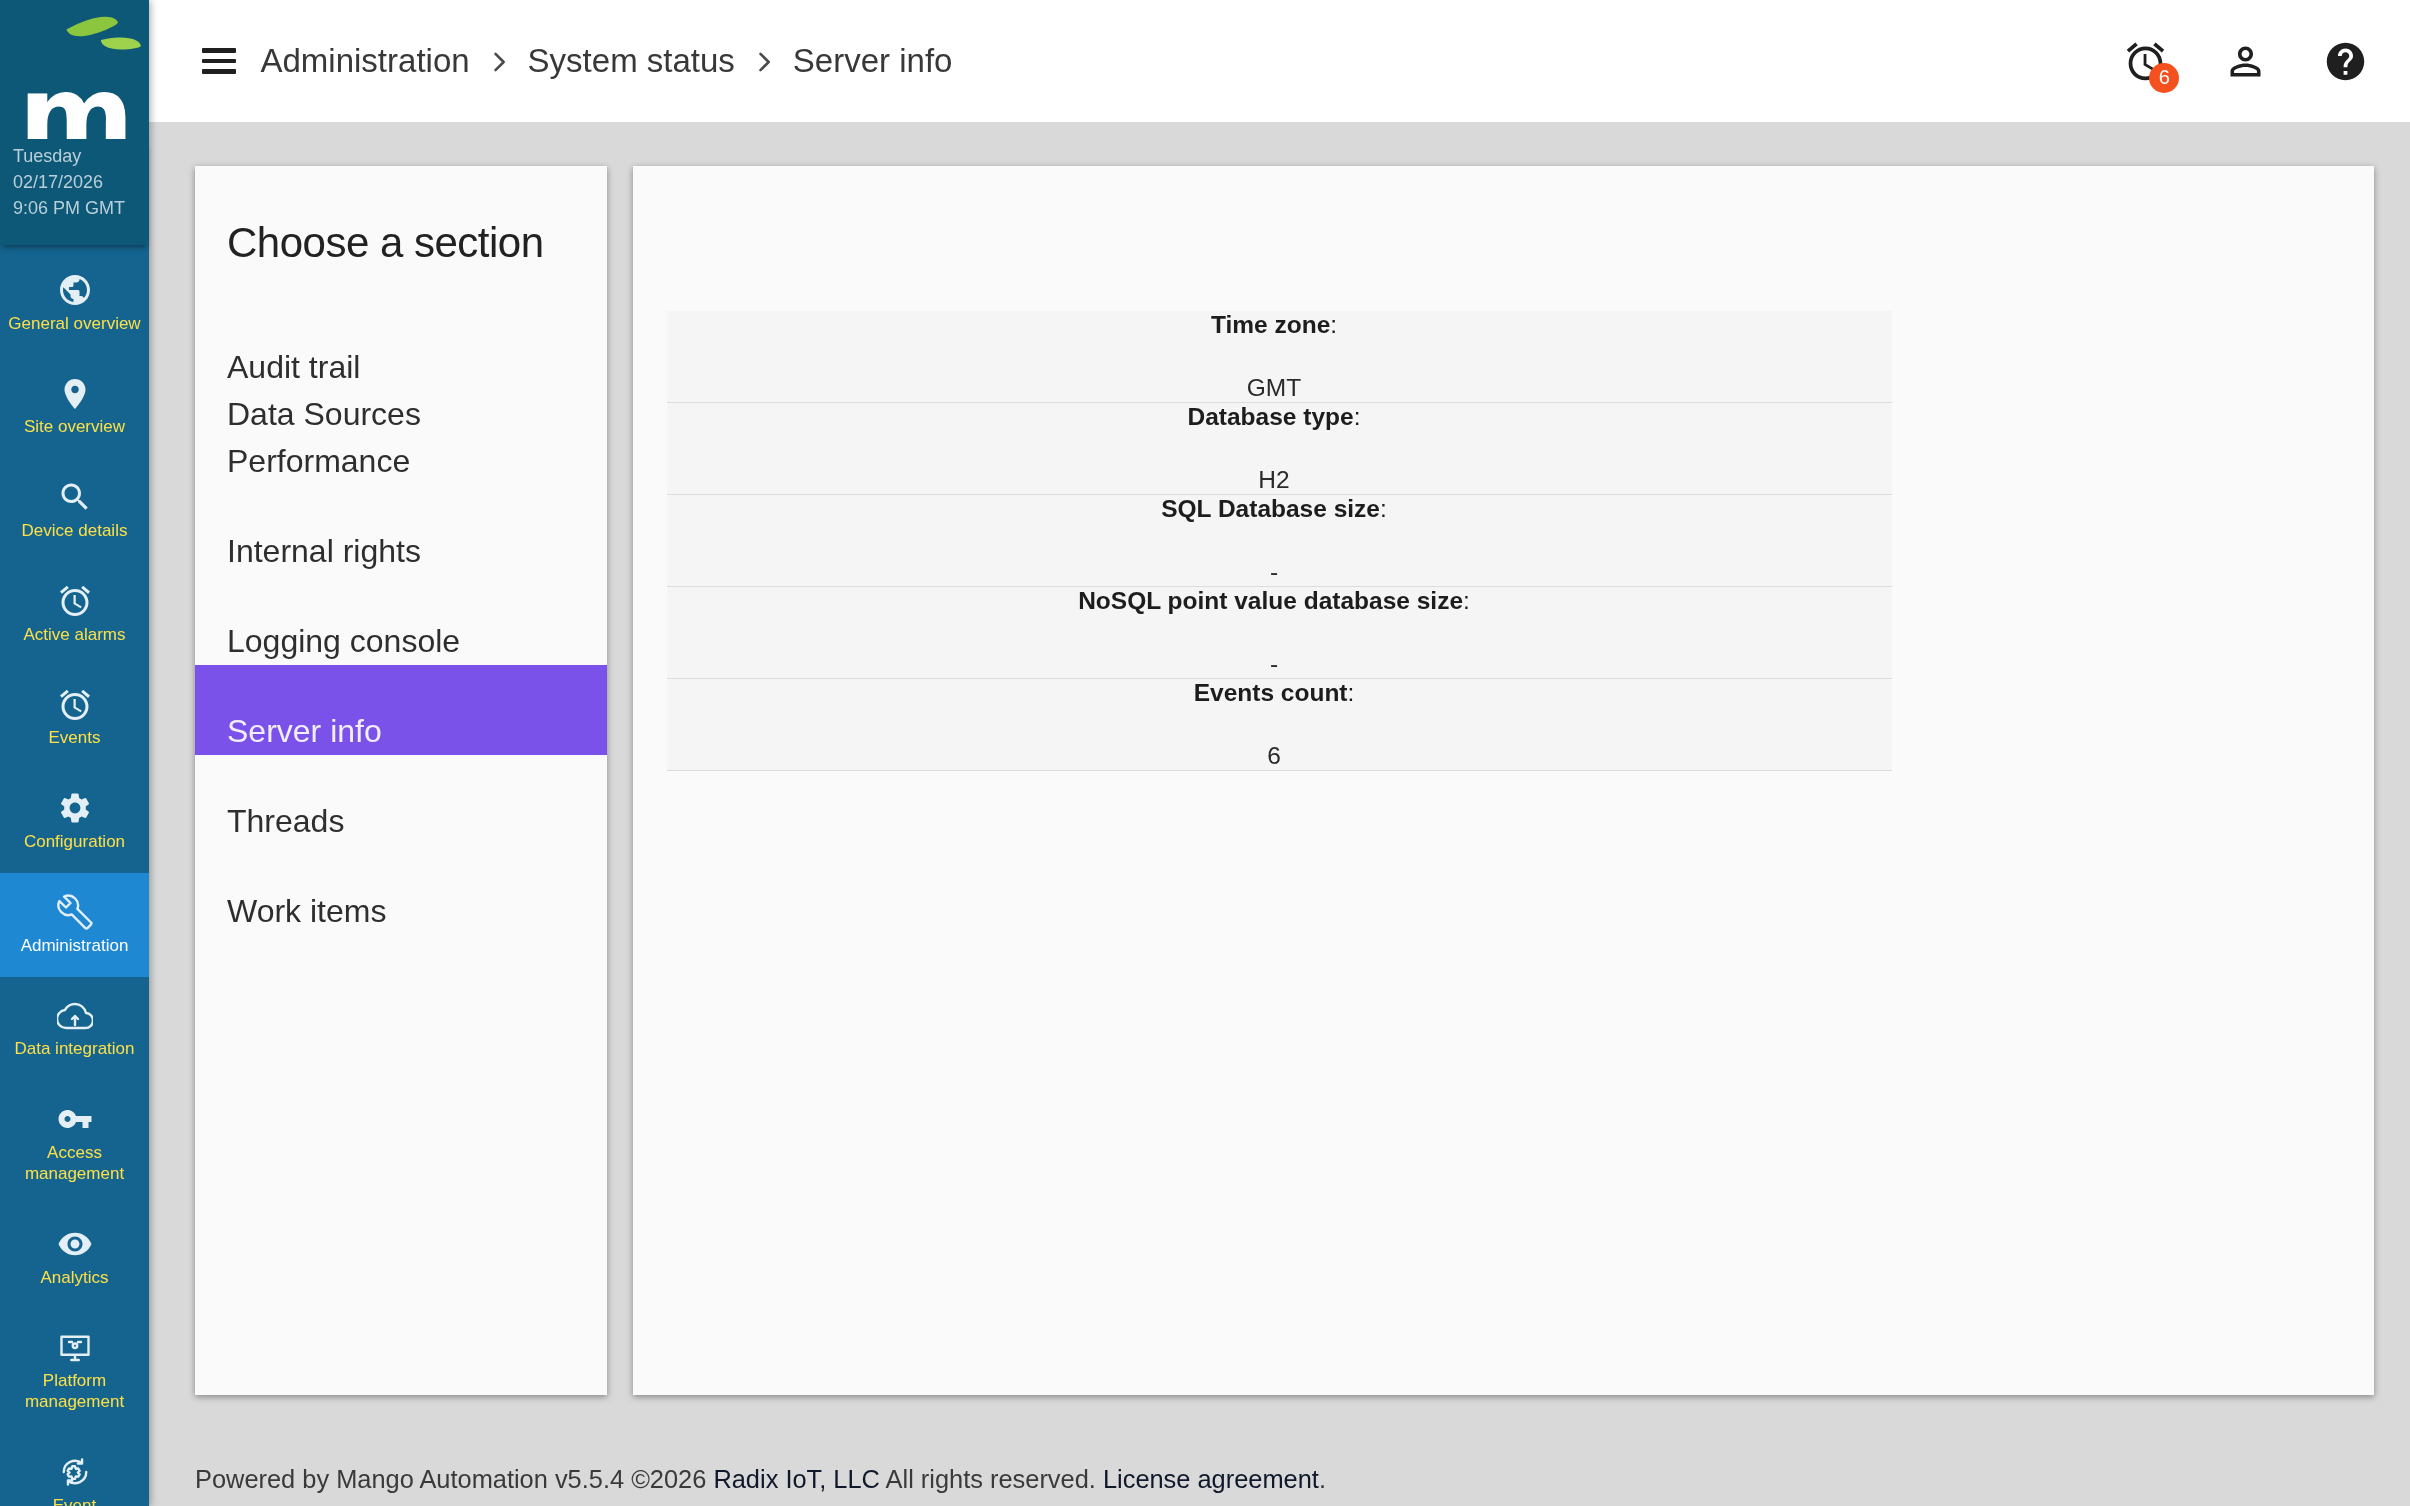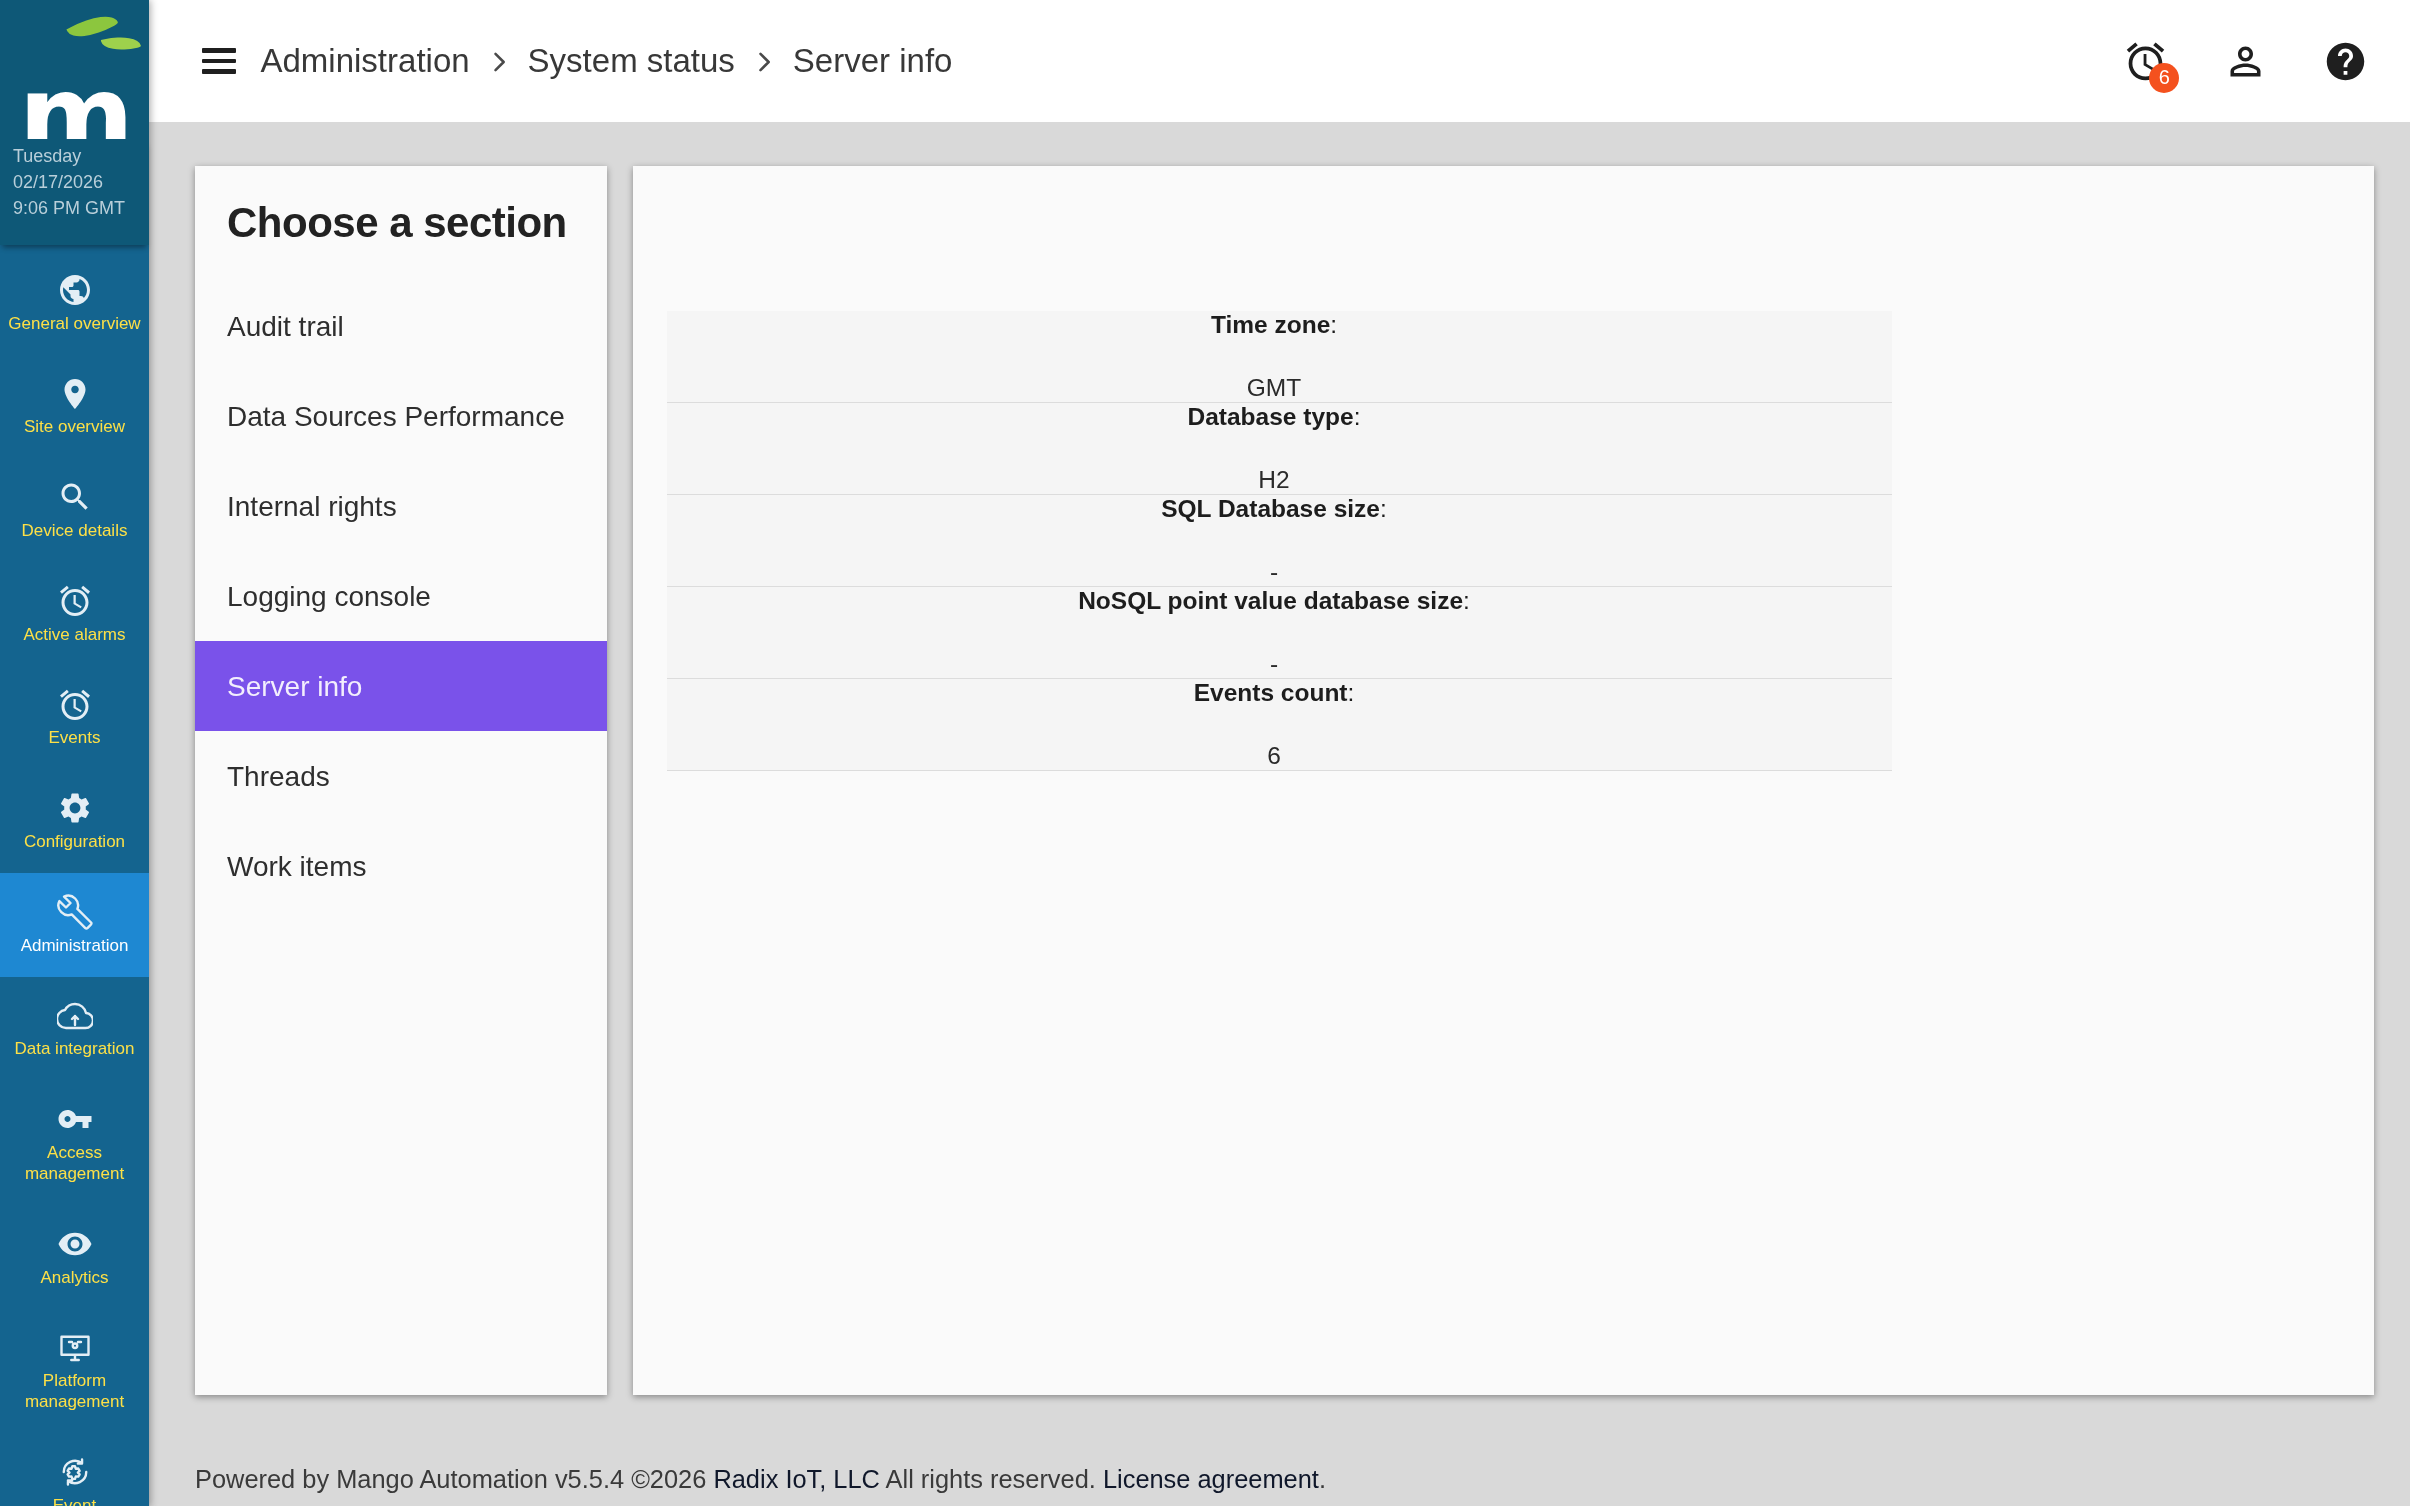--- a/index.html
+++ b/index.html
@@ -61,24 +61,24 @@
   .hicon svg { width:45px; height:45px; display:block; color:#1f1f1f; }
   .badge {
     position:absolute; right:-11.3px; bottom:-9.4px; width:30px; height:30px;
     border-radius:50%; background:#f4511e; color:#fff; font-size:20px;
     display:flex; align-items:center; justify-content:center;
   }
 
   
   .card { background:#fafafa; box-shadow:0 1.9px 6.6px rgba(0,0,0,.38); position:absolute; }
   .section-card { left:195px; top:166px; width:412px; height:1229px; }
-  .section-title { font-size:42px; font-weight:700; color:#222; margin:33px 0 34px 32px; letter-spacing:-0.5px; }
+  .section-title { font-size:42px; font-weight:400; color:#222; margin:53px 0 34px 32px; letter-spacing:-0.5px; }
   .section-list .sitem {
-    min-height:90px; display:flex; align-items:center;
-    padding:0 19px 0 32px; font-size:28px; line-height:47px; color:#2e2e2e; cursor:pointer;
+    min-height:90px; display:flex; align-items:flex-end;
+    padding:0 19px 0 32px; font-size:32px; line-height:47px; color:#2e2e2e; cursor:pointer;
   }
   .section-list .sitem.selected { background:#7a52ea; color:#f3eefd; }
 
   .content-card { left:633px; top:166px; width:1741px; height:1229px; }
   .btn-row { position:absolute; top:41px; right:47px; display:flex; gap:32px; }
   .btn {
     height:70px; background:#ffffff; border-radius:4.7px;
     box-shadow:0 1.9px 4.7px rgba(0,0,0,.3);
     display:flex; align-items:center; gap:14px; padding:0 26px;
     font-size:22.6px; letter-spacing:0.5px; color:#3d3d3d; cursor:pointer; white-space:nowrap;

